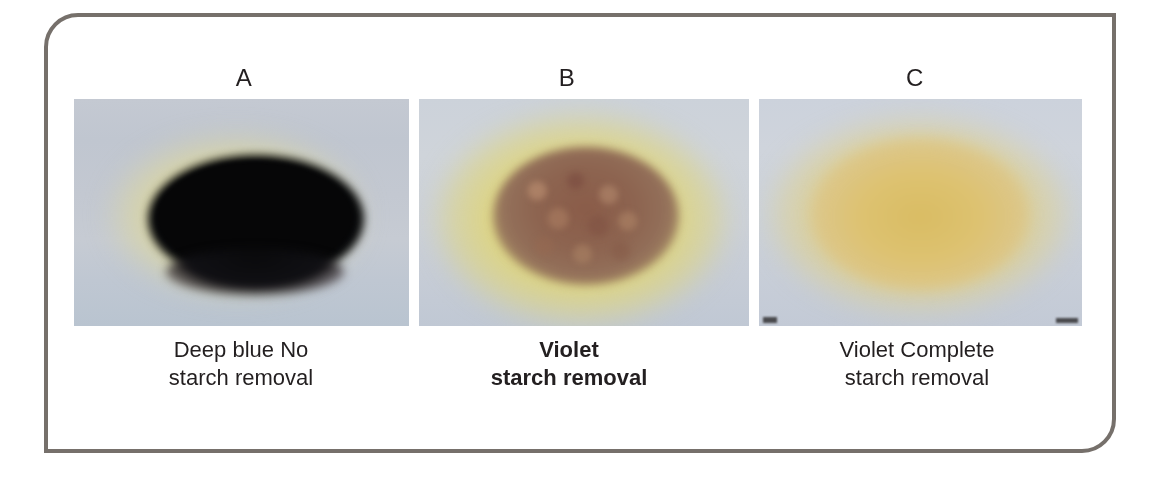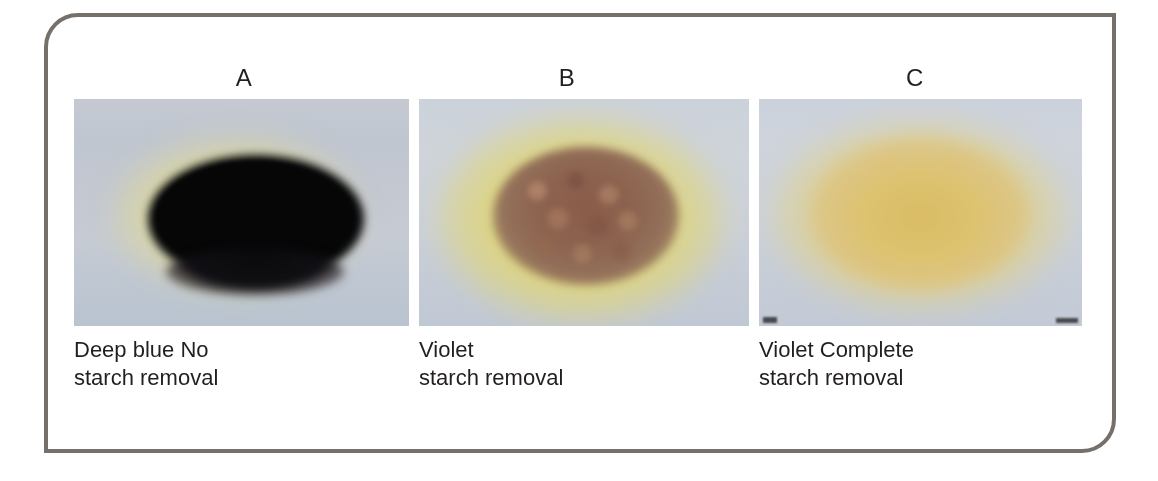--- a/index.html
+++ b/index.html
@@ -196,26 +196,27 @@
     position: absolute;
     background: #4a4a4e;
     filter: blur(1.2px);
   }
   #speck-c-left  { left: 4px;   bottom: 3px;  width: 14px; height: 6px; }
   #speck-c-right { right: 4px;  bottom: 3px;  width: 22px; height: 5px; }
 
   
   .caption {
     margin-top: 10px;
+    text-align: center;
     font-size: 22px;
     line-height: 28px;
     color: #231f20;
   }
   #panel-column-a .caption { padding-right: 6px; }
-  #panel-column-b .caption { padding-right: 36px; }
+  #panel-column-b .caption { padding-right: 36px; font-weight: bold; }
   #panel-column-c .caption { padding-right: 14px; }
   .caption-line { display: block; white-space: nowrap; }
 </style>
 </head>
 <body>
 
 <div id="figure-frame">
   <div id="figure-canvas">
 
     <div class="panel-column" id="panel-column-a">

